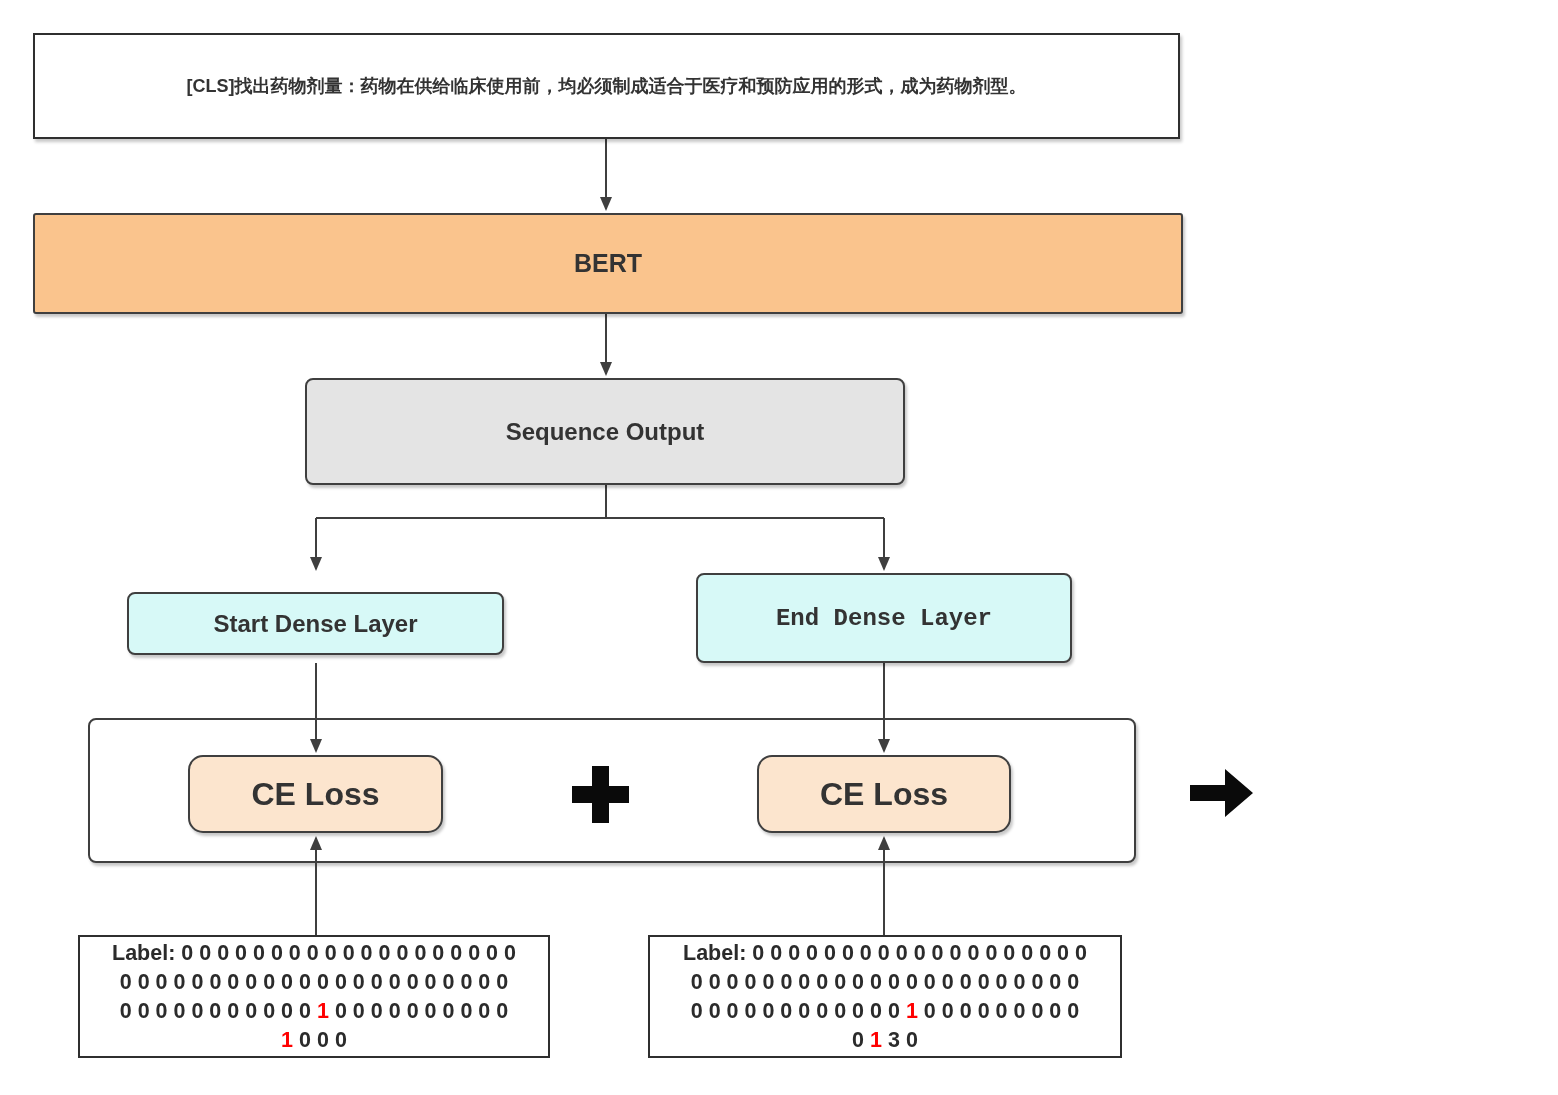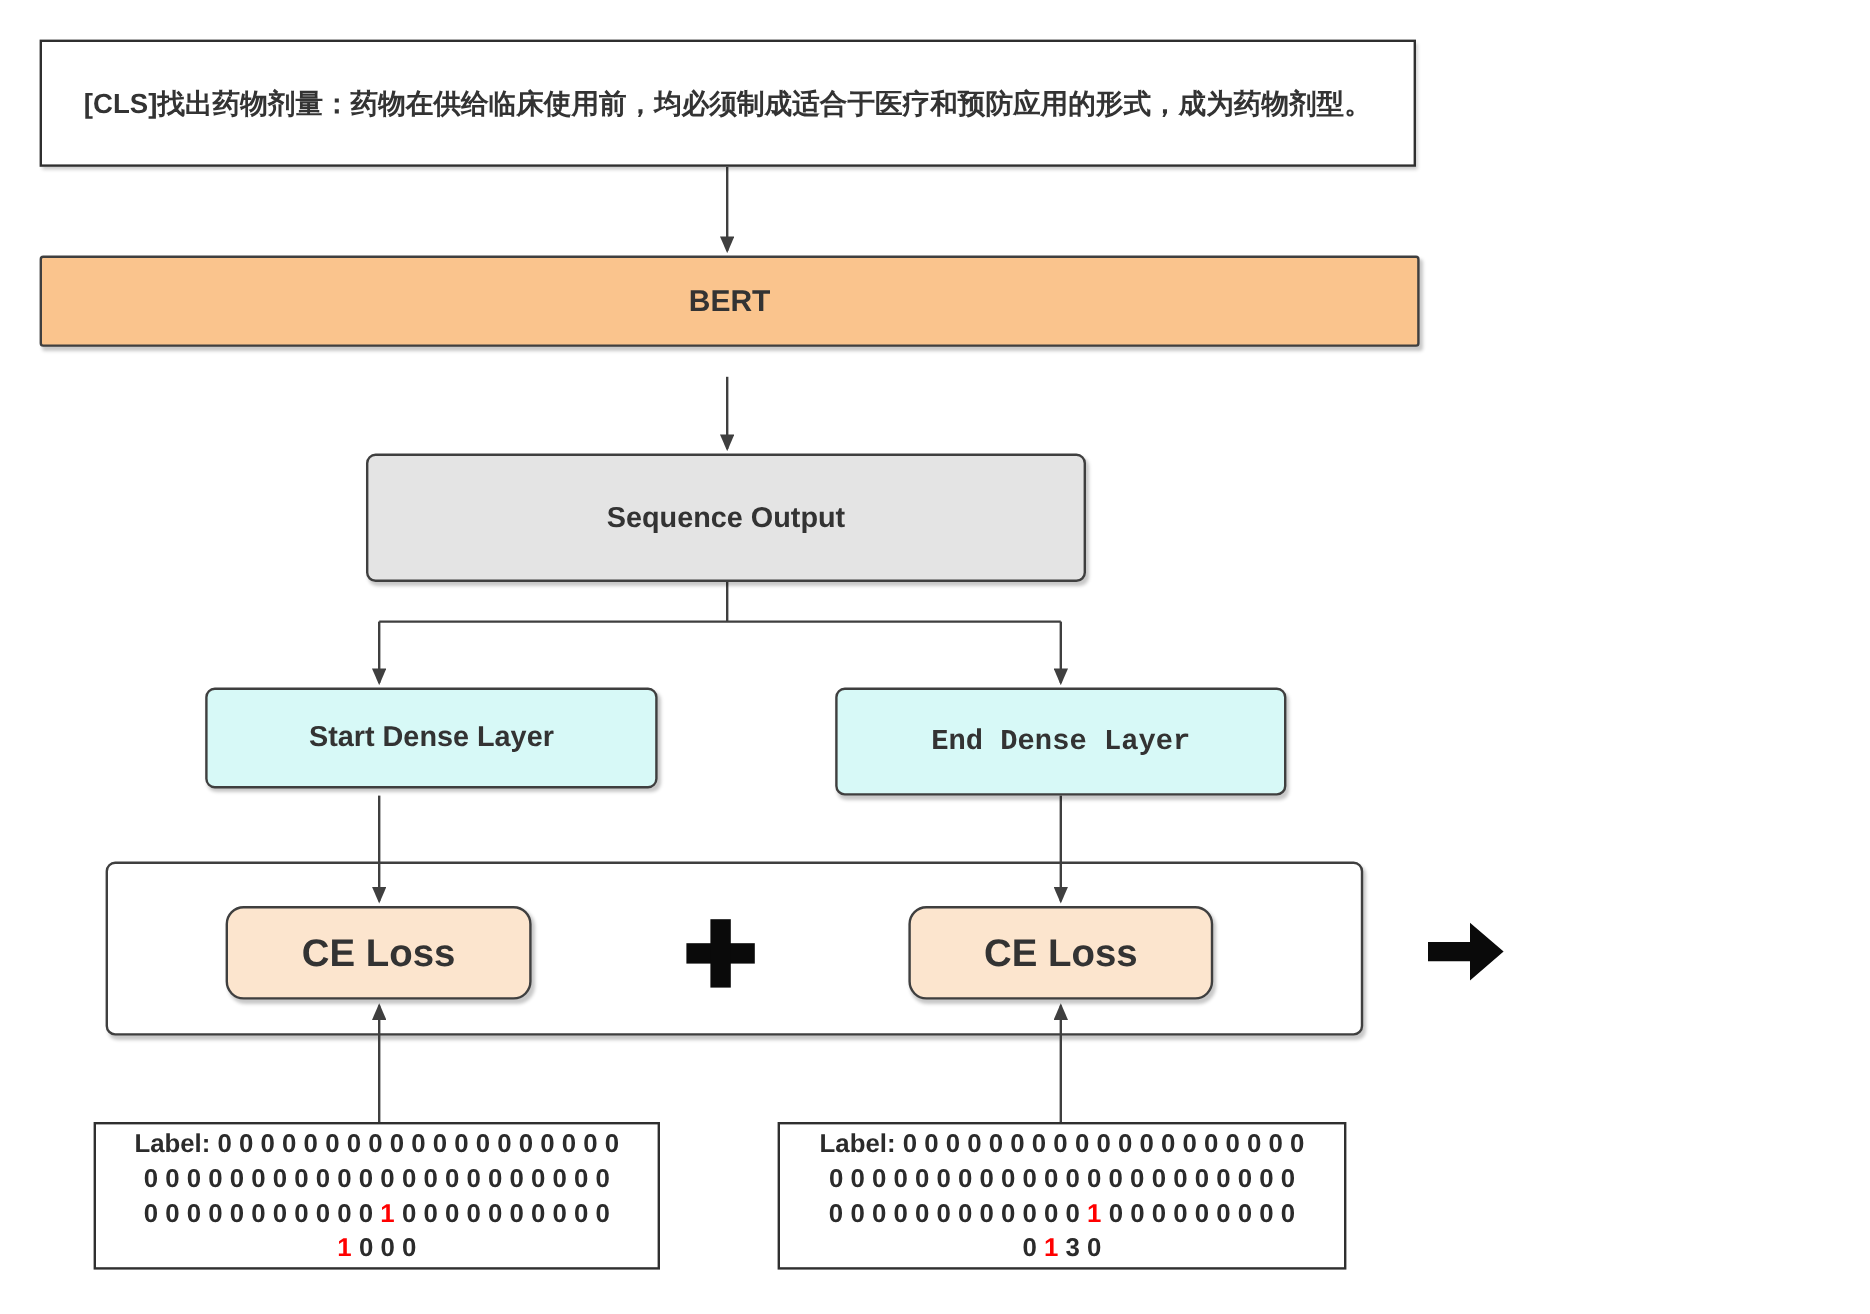--- a/index.html
+++ b/index.html
@@ -10,28 +10,28 @@
     position:absolute; box-sizing:border-box;
     border:2px solid #3f3f3f; background:#ffffff;
     display:flex; align-items:center; justify-content:center;
     color:#333333; font-weight:bold; z-index:3;
   }
   .shadow { box-shadow:2px 3px 3px rgba(0,0,0,0.22); }
 
   .input-box {
     left:33px; top:33px; width:1147px; height:106px;
     flex-direction:column; text-align:center;
-    font-size:23px; line-height:35px; border-color:#2f2f2f;
+    font-size:18px; line-height:35px; border-color:#2f2f2f;
   }
   .red { color:#FF0000; }
 
-  .bert  { left:33px;  top:213px; width:1150px; height:76px; background:#FAC48D; font-size:25px; border-radius:3px; }
+  .bert  { left:33px;  top:213px; width:1150px; height:101px; background:#FAC48D; font-size:25px; border-radius:3px; }
   .seq   { left:305px; top:378px; width:600px;  height:107px;  background:#E4E4E4; font-size:24px; border-radius:8px; }
   .dense { background:#D7F9F7; font-size:24px; border-radius:8px; }
-  .start-dense { left:127px; top:573px; width:377px; height:84px;margin-left:44px; }
+  .start-dense { left:127px; top:592px; width:377px; height:63px; }
   .end-dense   { left:696px; top:573px; width:376px; height:90px;font-family:Liberation Mono, monospace; }
 
   .loss-container { left:88px; top:718px; width:1048px; height:145px; background:#ffffff; border-radius:8px; z-index:1; }
   .ce { background:#FCE5CE; font-size:32px; border-radius:15px; }
   .ce-left  { left:188px; top:755px; width:255px; height:78px; }
   .ce-right { left:757px; top:755px; width:254px; height:78px; }
   .train { left:1275px; top:753px; width:247px; height:75px; background:#FCE5CE; font-size:25px; border-radius:6px; }
 
   .label-box {
     flex-direction:column; justify-content:center; text-align:center;

